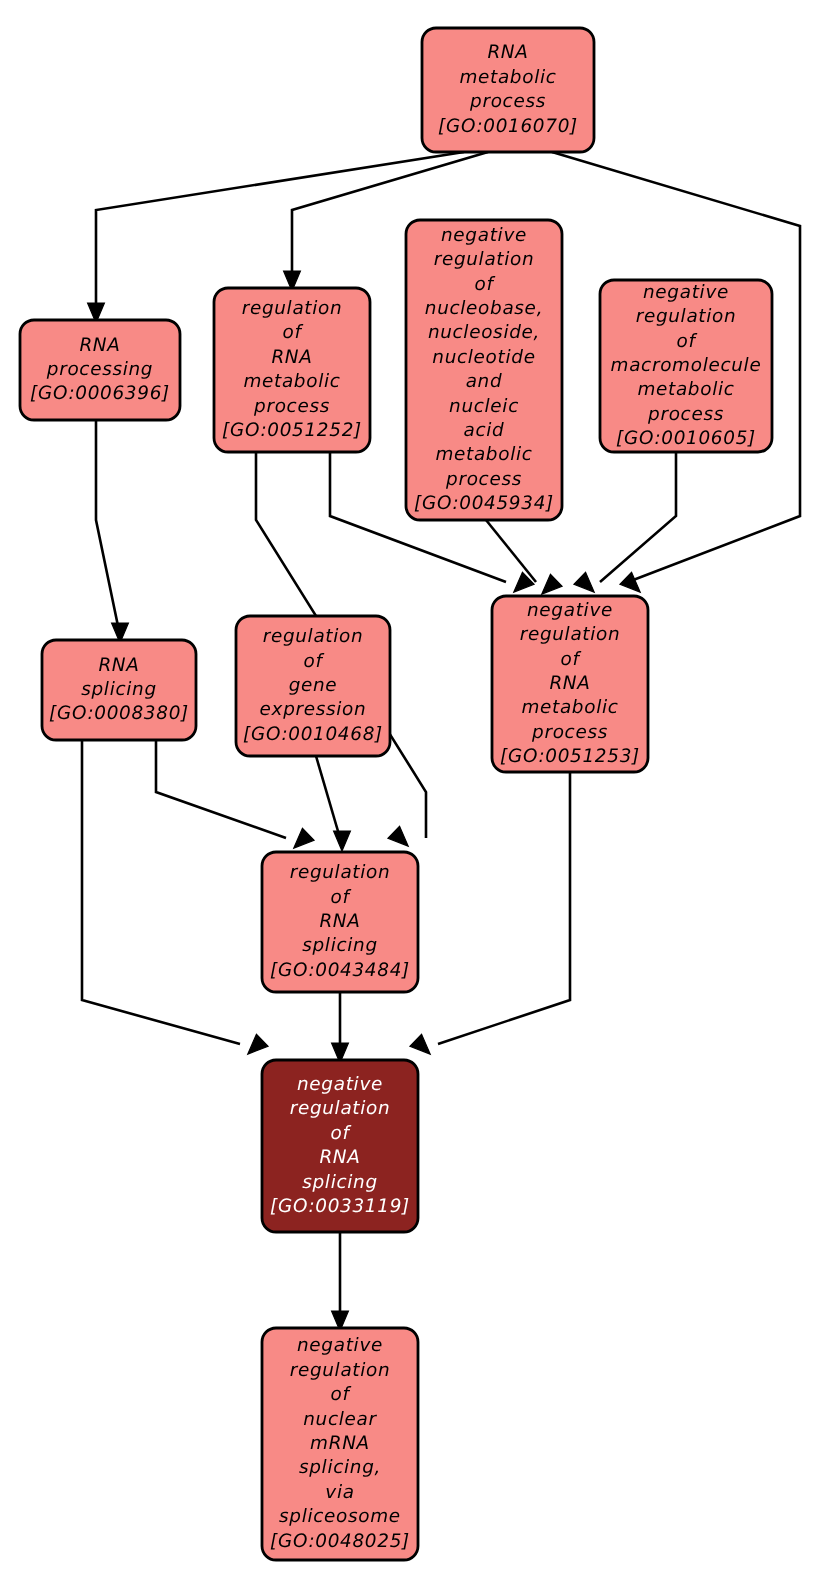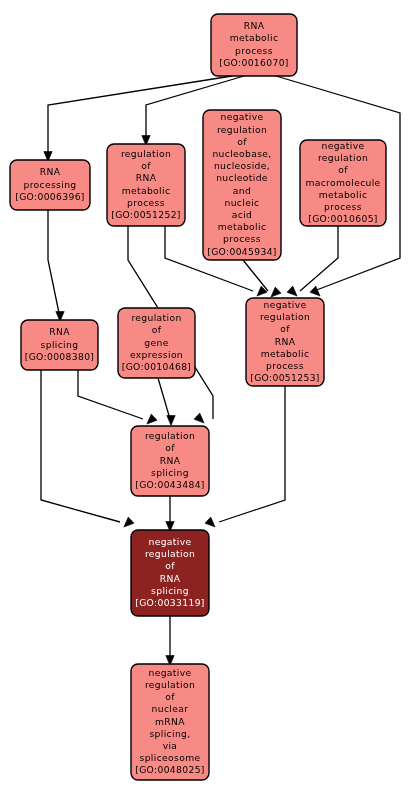--- a/index.html
+++ b/index.html
@@ -11,20 +11,21 @@
     width: 414px;
     height: 796px;
     overflow: hidden;
     font-family: "DejaVu Sans", sans-serif;
   }
   #graph-root {
     position: relative;
     width: 414px;
     height: 796px;
     background: #ffffff;
+    font-style: italic;
   }
   svg#go-graph {
     position: absolute;
     top: 0;
     left: 0;
     width: 414px;
     height: 796px;
     display: block;
   }
   .node-rect {

